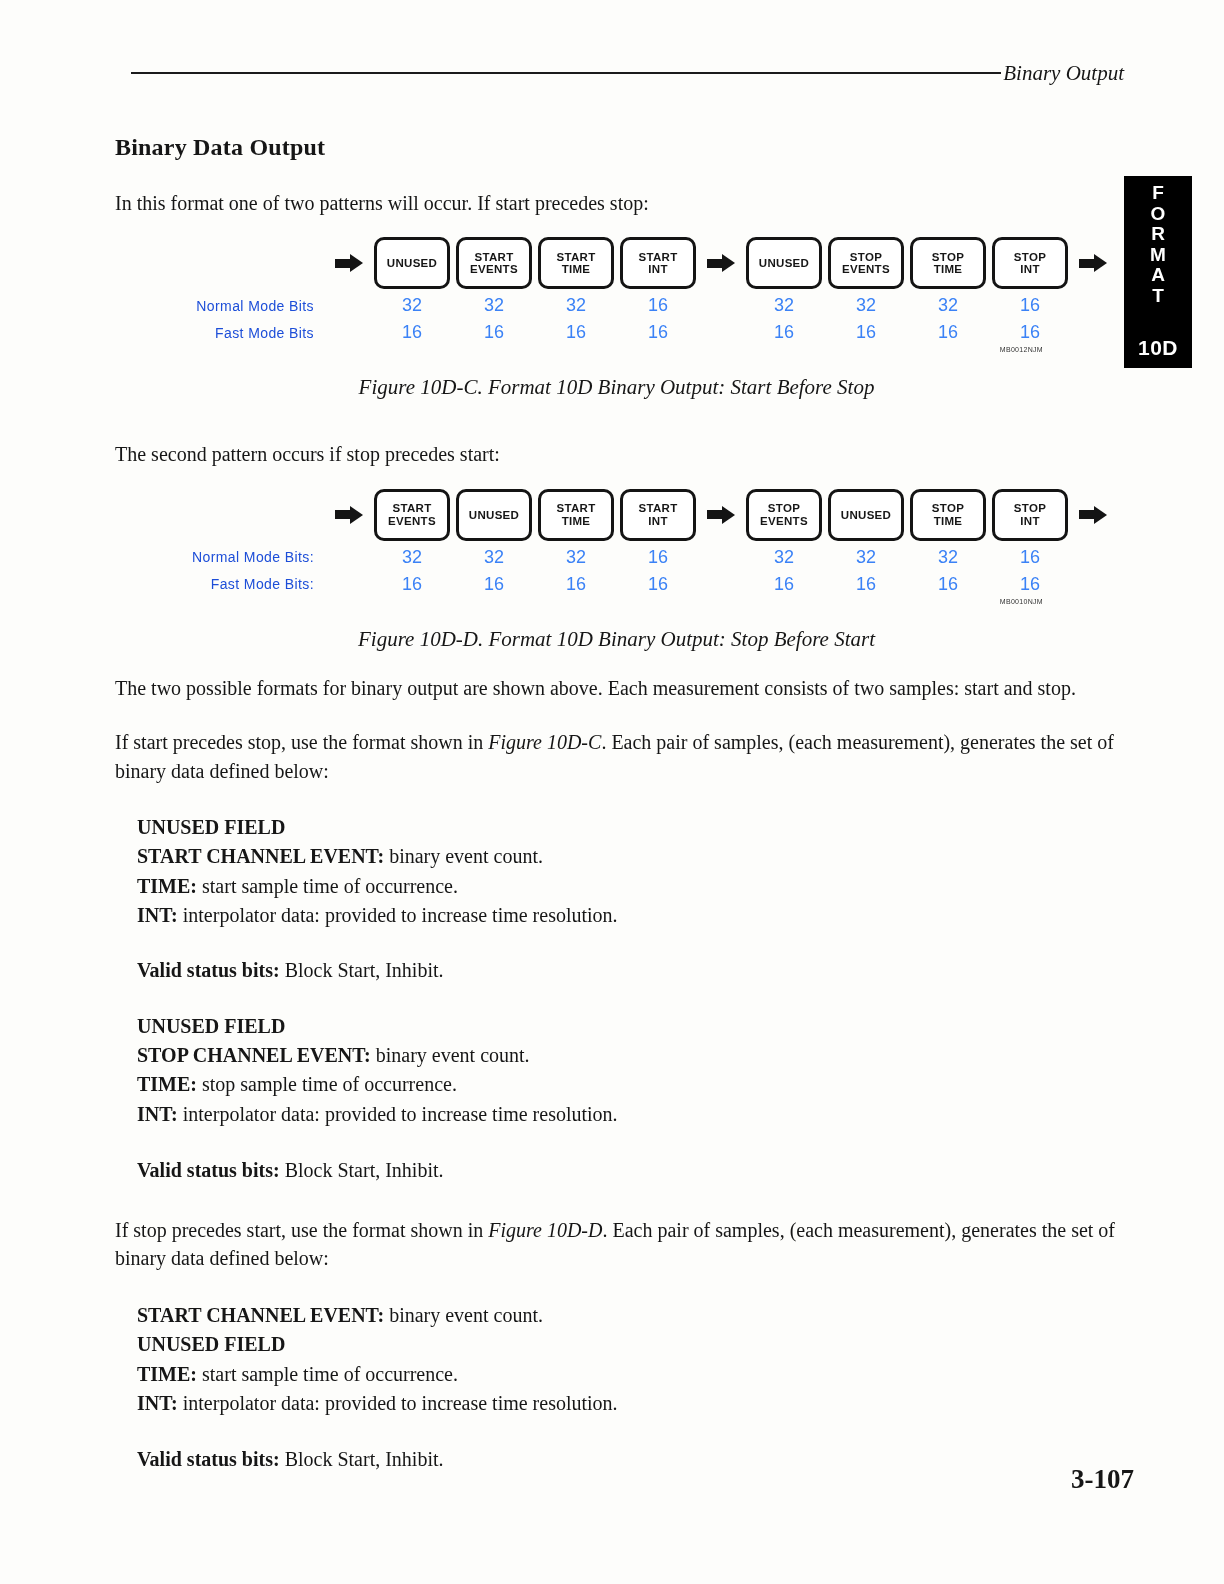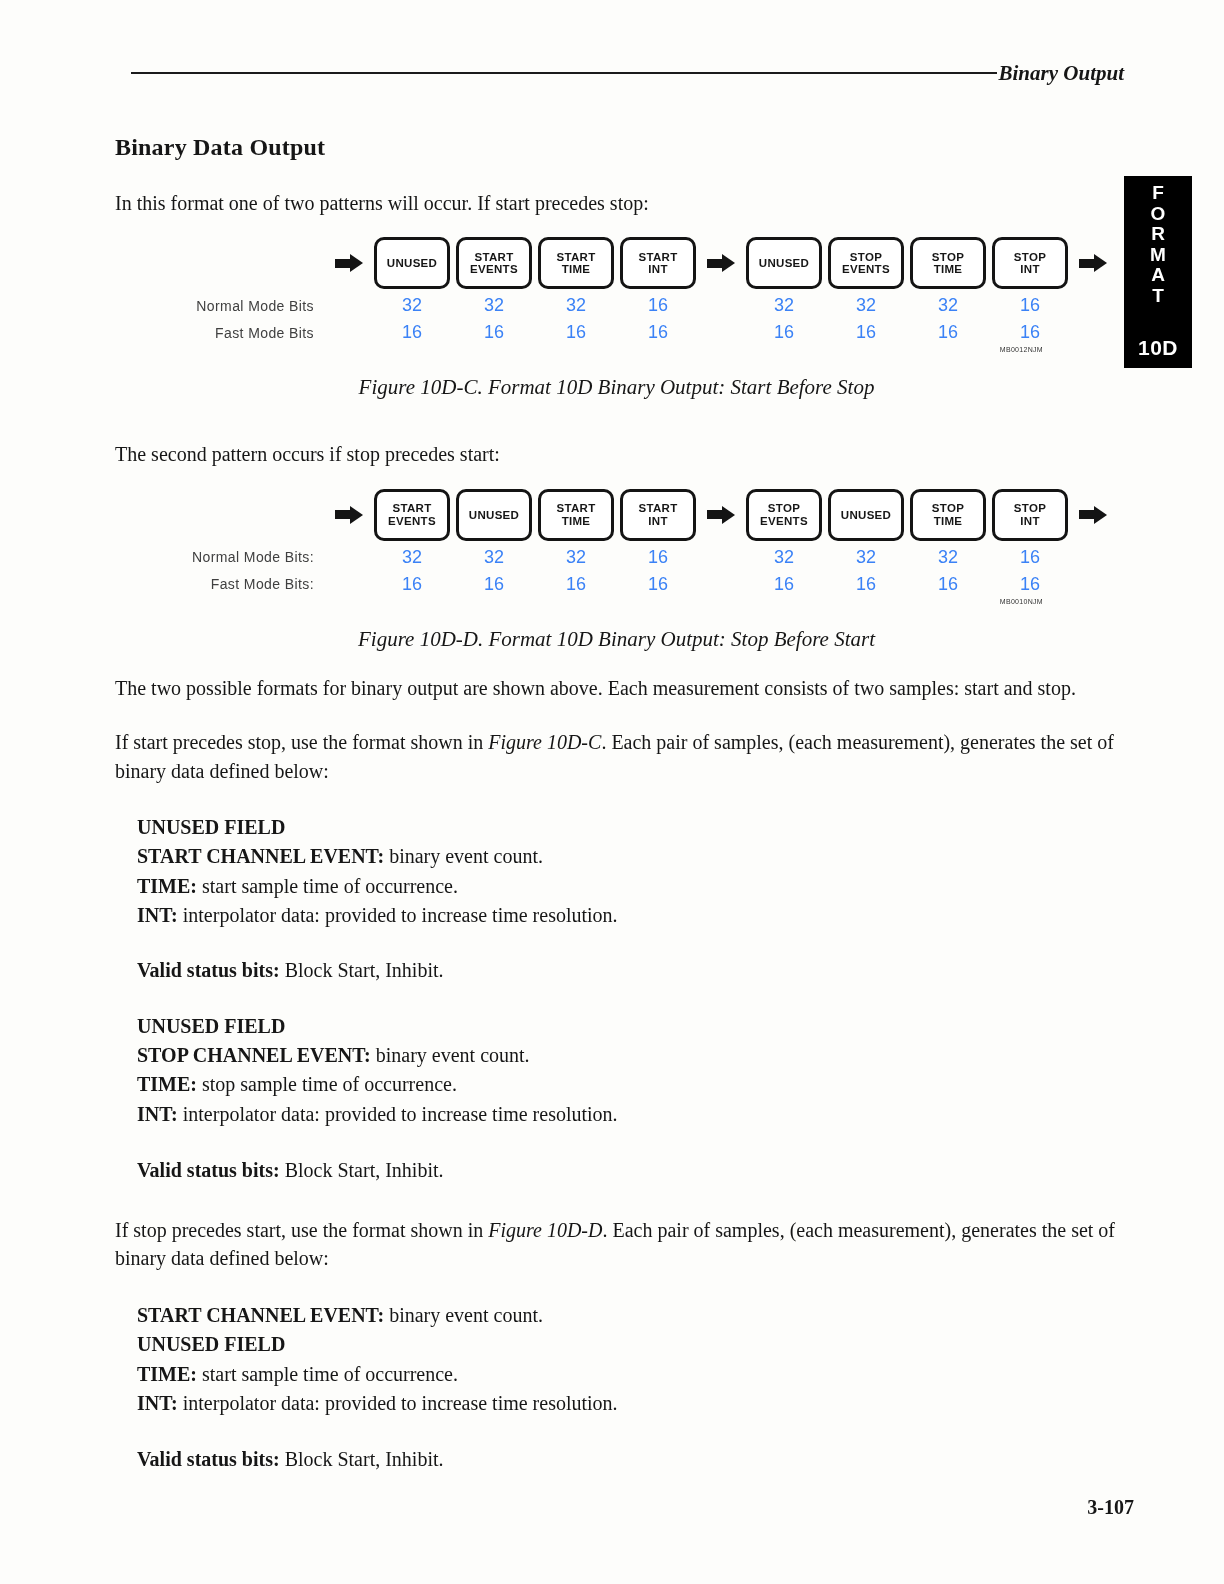--- a/index.html
+++ b/index.html
@@ -10,21 +10,21 @@
     color:#161616;
     font-family:"Liberation Serif", serif;
     overflow:hidden;
     margin:0 auto;
   }
   .content{padding:62px 100px 0 115px;}
 
   
   .hdr{display:flex;align-items:center;height:22px;}
   .hdr-rule{flex:1;height:2px;background:#1b1b1b;margin-left:16px;}
-  .hdr-title{font-size:21px;font-weight:bold;font-style:italic;margin-left:2px;white-space:nowrap;}
+  .hdr-title{font-size:21px;font-weight:normal;font-style:italic;margin-left:2px;white-space:nowrap;}
 
   h1.sect{font-size:24px;font-weight:bold;margin:50px 0 0 0;letter-spacing:.2px;}
   p.body{font-size:20px;line-height:1.42;margin:28px 0 0 0;max-width:1005px;}
   p.body .figref{font-style:italic;}
   p.mt40{margin-top:40px;}
   p.mt42{margin-top:22px;}
   p.mt26{margin-top:26px;}
   p.mt34{margin-top:34px;}
 
   
@@ -43,21 +43,21 @@
     background:#fff;
     display:flex;flex-direction:column;align-items:center;justify-content:center;
     font-size:11.5px;font-weight:bold;letter-spacing:.3px;line-height:1.08;
     text-align:center;
   }
   .fbox .box-line:empty{display:none;}
   .arrowcell{display:flex;align-items:center;justify-content:center;}
   .arrow{display:flex;align-items:center;}
   .arrow .shaft{width:15px;height:9px;background:#141414;}
   .arrow .head{width:0;height:0;border-left:13px solid #141414;border-top:9px solid transparent;border-bottom:9px solid transparent;}
-  .rowlabel{font-size:14px;text-align:right;padding-right:13px;letter-spacing:.4px;color:#404040;padding-top:6px;white-space:nowrap;}
+  .rowlabel{font-size:14px;text-align:right;padding-right:13px;letter-spacing:.4px;color:#1d4ed8;padding-top:6px;white-space:nowrap;}
   .bits{font-size:18px;text-align:center;padding-top:6px;color:#3b82f6;}
   .codecell{grid-column:1 / -1;text-align:right;padding-right:72px;font-size:7px;color:#333;letter-spacing:.3px;padding-top:3px;}
   .caption{font-size:21px;font-style:italic;text-align:center;margin-top:22px;max-width:1003px;}
   .cap2{}
 
   
   .deflist{margin:28px 0 0 22px;font-size:20px;line-height:1.47;max-width:980px;}
   .deflist .dterm{font-weight:bold;}
   .validline{margin:28px 0 0 22px;font-size:20px;}
   .validline .dterm{font-weight:bold;}
@@ -67,21 +67,21 @@
     position:absolute;top:176px;right:32px;
     width:68px;height:192px;
     background:#000;color:#fff;
     display:flex;flex-direction:column;align-items:center;
     font-family:"Liberation Sans", sans-serif;
     padding-top:7px;box-sizing:border-box;
   }
   .fmt-tab .tl{font-size:19px;font-weight:bold;line-height:20.5px;}
   .fmt-tab .tcode{margin-top:auto;font-size:21px;font-weight:bold;padding-bottom:8px;letter-spacing:.5px;}
 
-  .pagenum{position:absolute;top:1496px;right:90px;font-size:20px;font-weight:bold;font-family:"Liberation Serif", serif;}
+  .pagenum{position:absolute;top:1464px;right:90px;font-size:27px;font-weight:bold;font-family:"Liberation Serif", serif;}
 </style>
 </head>
 <body>
 
 <div class="page">
   <div class="content">
 
     <div class="hdr">
       <div class="hdr-rule"></div>
       <div class="hdr-title">Binary Output</div>

